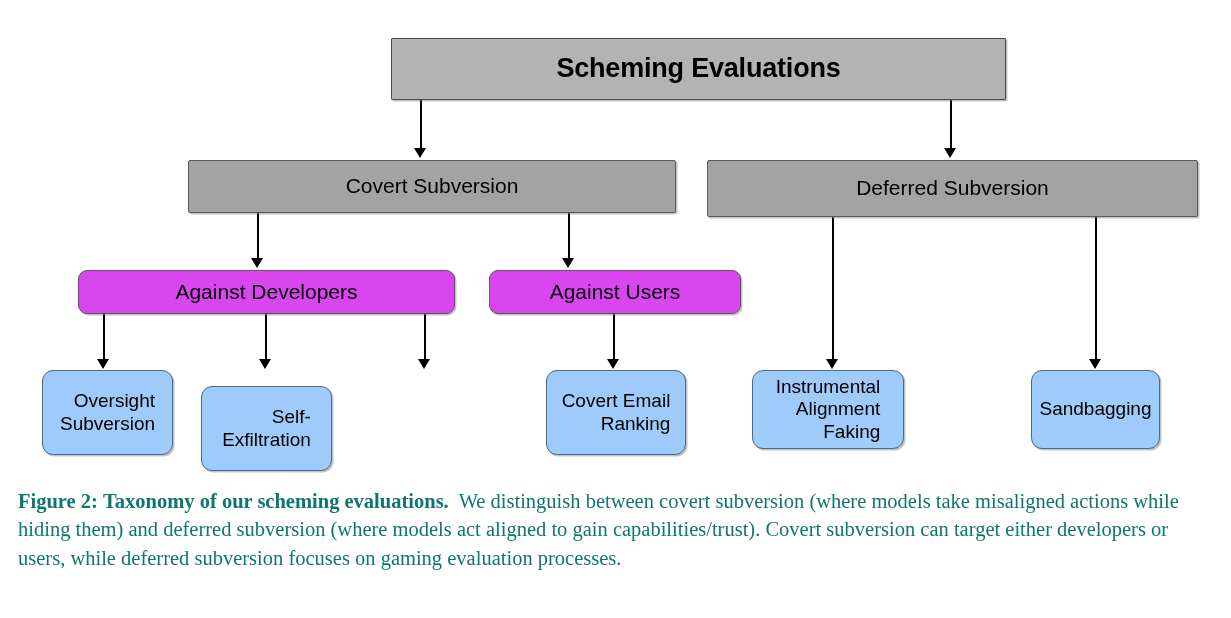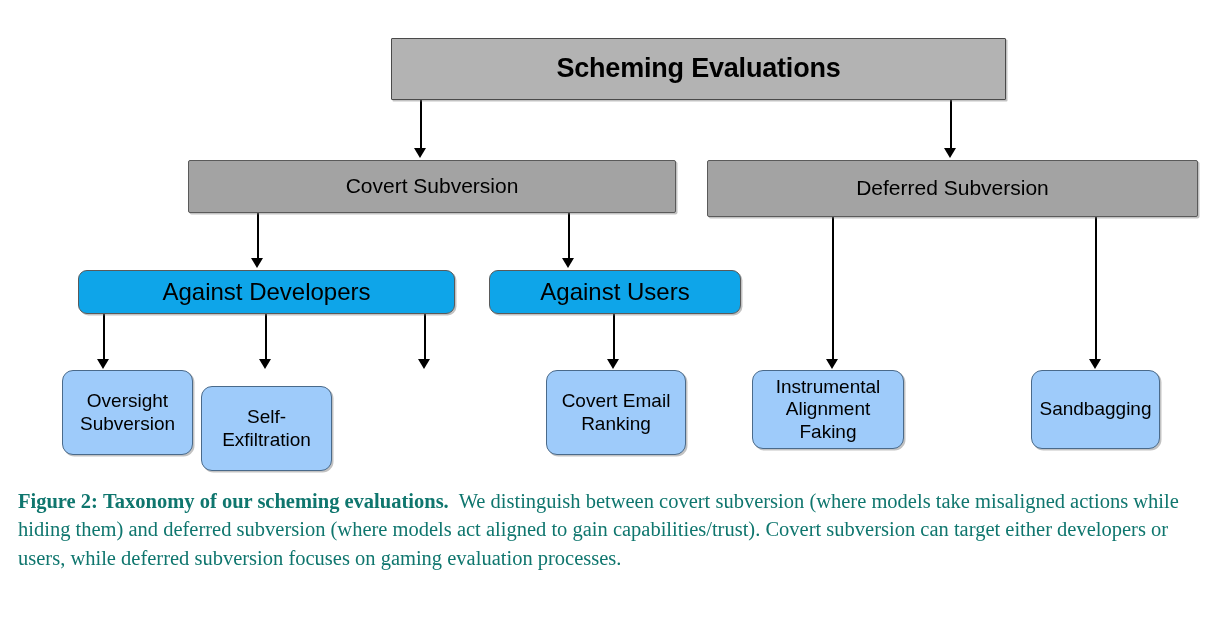--- a/index.html
+++ b/index.html
@@ -23,21 +23,21 @@
     width: 1231px;
     height: 470px;
   }
 
   .node {
     position: absolute;
     box-sizing: border-box;
     display: flex;
     align-items: center;
     justify-content: center;
-    text-align: center;
+    text-align: right;
     border: 1.4px solid #4d4d4d;
     line-height: 1.18;
     white-space: pre-line;
     z-index: 2;
     box-shadow: 1.5px 1.5px 0px rgba(120,120,120,0.45);
   }
 
   .node.root {
     background: #b3b3b3;
     border-color: #4a4a4a;
@@ -48,24 +48,24 @@
   }
 
   .node.level2 {
     background: #a3a3a3;
     border-color: #5a5a5a;
     border-radius: 2px;
     font-size: 21px;
   }
 
   .node.level3 {
-    background: #0ea5e9;
+    background: #d946ef;
     border-color: #5a5a5a;
     border-radius: 9px;
-    font-size: 24px;
+    font-size: 21px;
   }
 
   .node.leaf {
     background: #9ecbfa;
     border-color: #4a6a8a;
     border-radius: 11px;
     font-size: 19px;
   }
 
   
@@ -138,21 +138,21 @@
 
   <div class="edge" style="left:265px; top:314px; height:47px;"></div>
   <div class="arrowhead" style="left:259px; top:359px;"></div>
 
   <div class="edge" style="left:424px; top:314px; height:47px;"></div>
   <div class="arrowhead" style="left:418px; top:359px;"></div>
 
   <div class="edge" style="left:613px; top:314px; height:47px;"></div>
   <div class="arrowhead" style="left:607px; top:359px;"></div>
 
-  <div class="node leaf" style="left:42px; top:370px; width:131px; height:85px;margin-left:20px;">Oversight
+  <div class="node leaf" style="left:42px; top:370px; width:131px; height:85px;">Oversight
 Subversion</div>
 
   <div class="node leaf" style="left:201px; top:370px; width:131px; height:85px;margin-top:16px;">Self-
 Exfiltration</div>
 
 
   <div class="node leaf" style="left:546px; top:370px; width:140px; height:85px;">Covert Email
 Ranking</div>
 
   <div class="node leaf" style="left:752px; top:370px; width:152px; height:79px;">Instrumental

